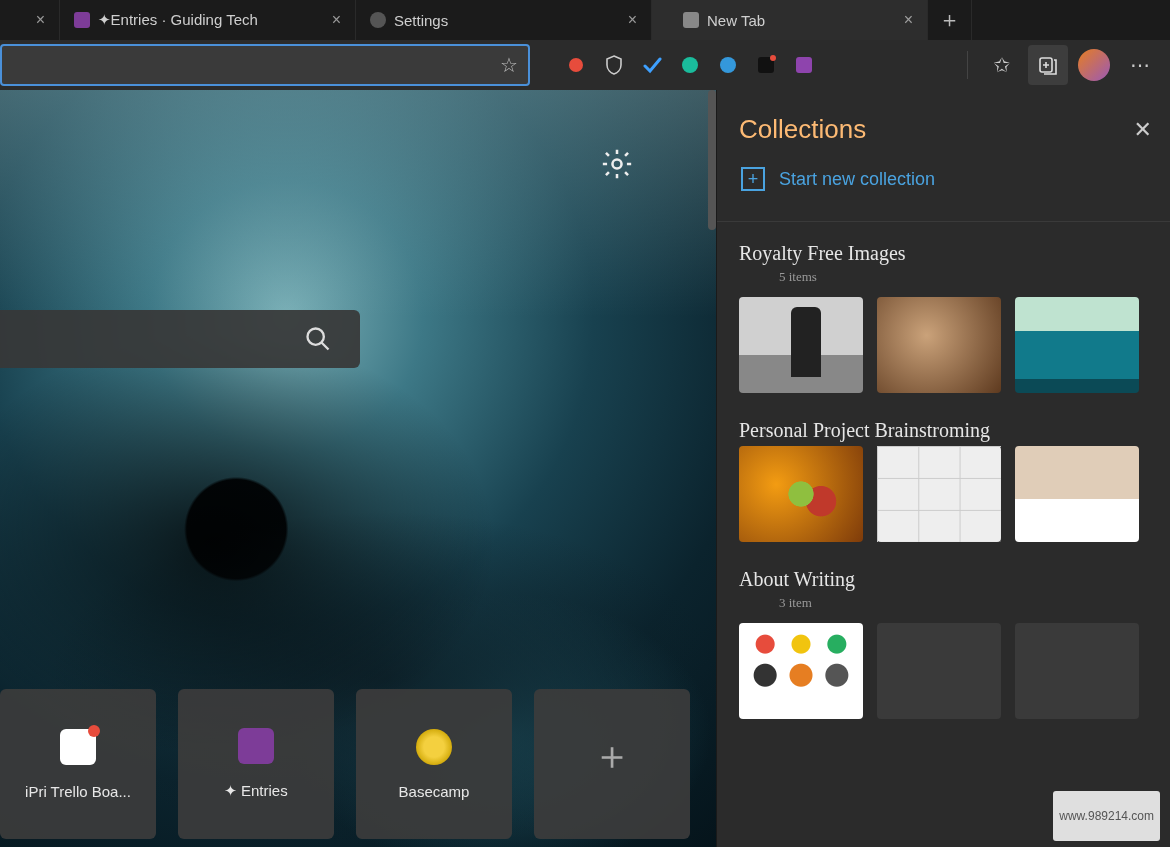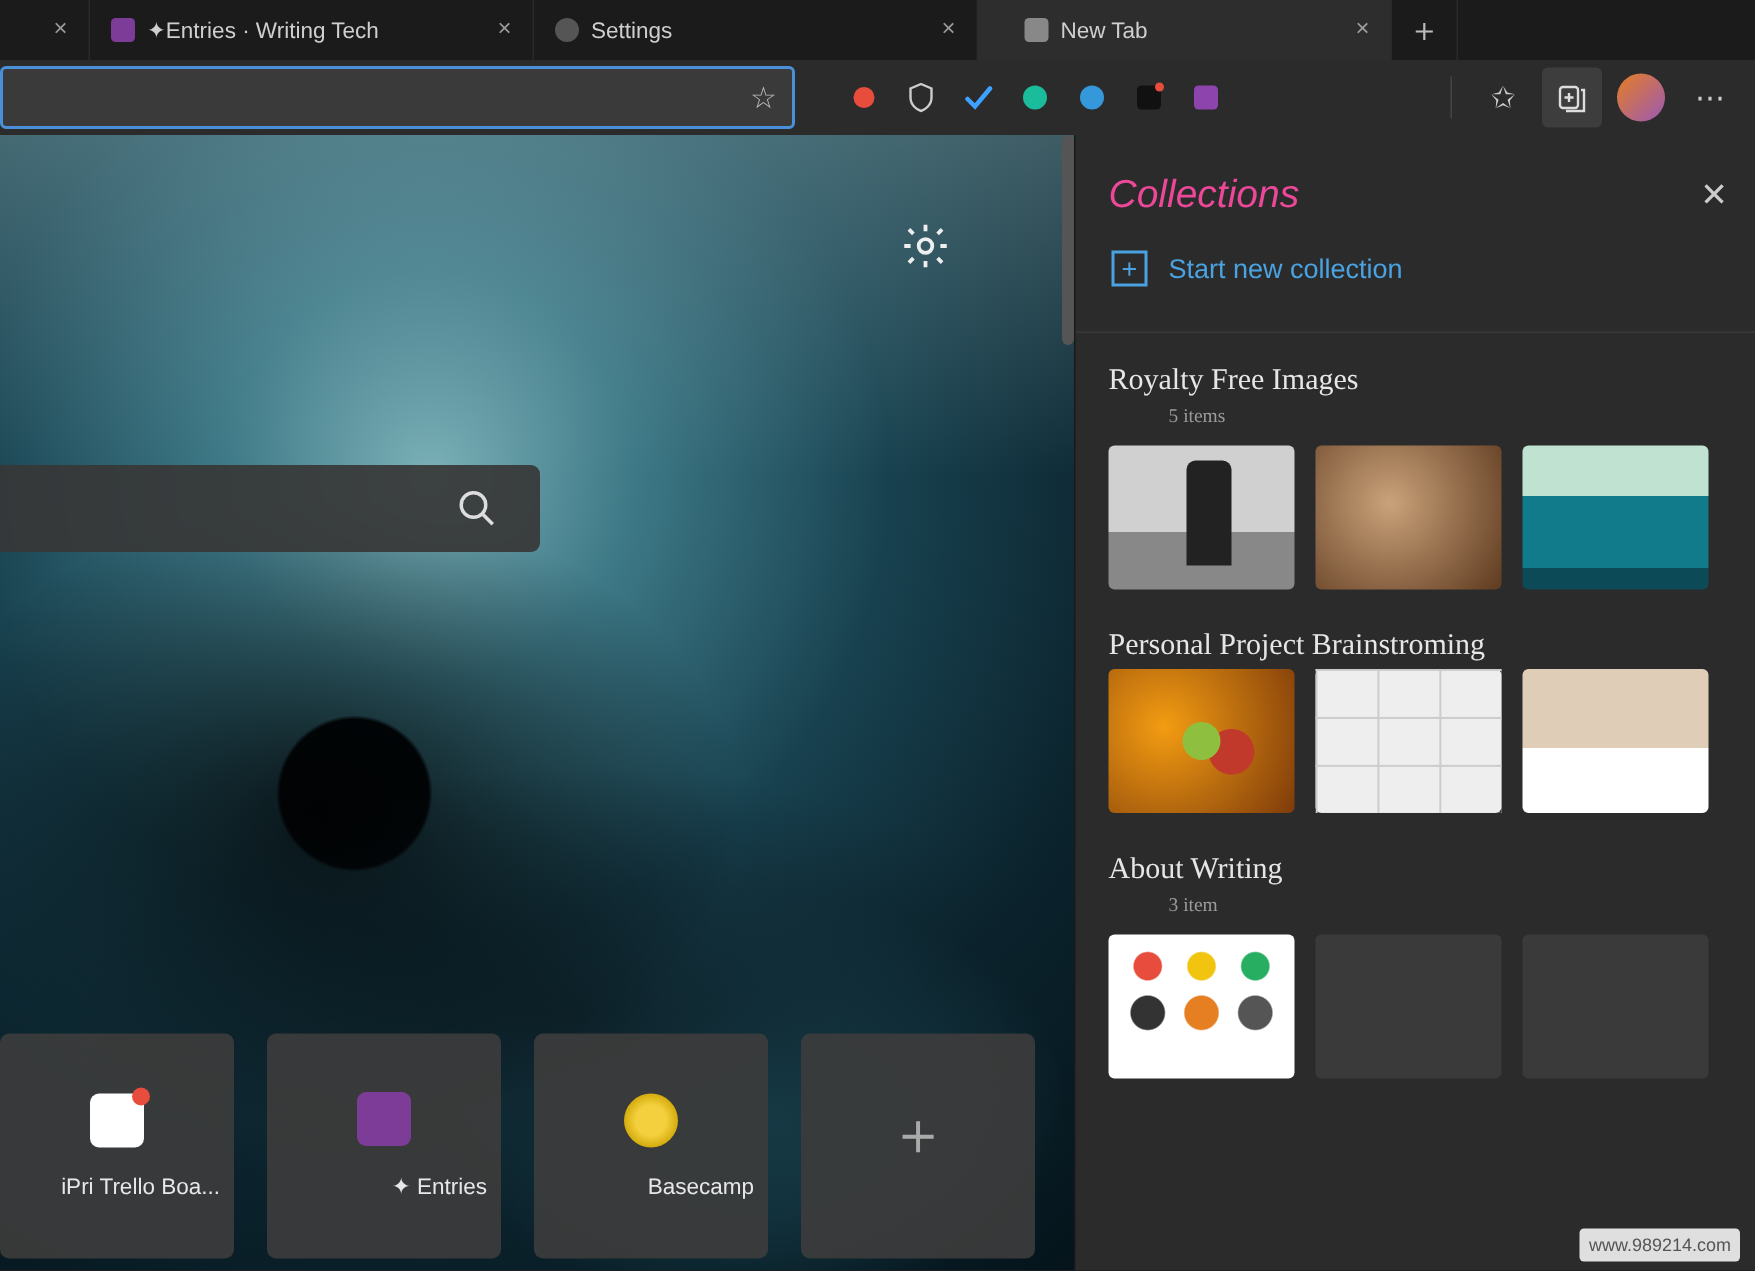--- a/index.html
+++ b/index.html
@@ -95,38 +95,38 @@
     display:flex; gap:22px; padding:0 0 8px 0;
   }
   .tile {
     width:156px; height:150px;
     background:rgba(60,60,60,.92);
     border-radius:6px;
     display:flex; flex-direction:column; align-items:center; justify-content:center;
     gap:18px;
   }
   .tile .ticon { width:36px; height:36px; border-radius:6px; display:flex; align-items:center; justify-content:center; font-size:26px;}
-  .tile .tlabel { color:#e7e7e7; font-size:15px; text-align:right; width:88%; white-space:nowrap; overflow:hidden; text-overflow:ellipsis;}
+  .tile .tlabel { color:#e7e7e7; font-size:15px; text-align:center; width:88%; white-space:nowrap; overflow:hidden; text-overflow:ellipsis;}
   .ticon.trello{ background:#fff; position:relative;}
   .ticon.trello::after{content:"";position:absolute;top:-4px;right:-4px;width:12px;height:12px;border-radius:50%;background:#e74c3c;}
   .ticon.basecamp{ background:radial-gradient(circle,#f4d03f 40%,#d4ac0d 70%); border-radius:50%;}
   .ticon.entries{ background:#7d3c98;}
   .tile.add .ticon{ background:transparent; color:#aaa; font-size:40px; font-weight:300;}
   .scrollbar { position:absolute; top:0; right:0; width:8px; height:140px; background:#555; border-radius:4px;}
   
   .panel {
     width:454px; flex:0 0 454px;
     background:#2b2b2b;
     border-left:1px solid #1a1a1a;
     padding:24px 18px 12px 22px;
     overflow:hidden;
     position:relative;
   }
   .panel-head { display:flex; align-items:center; justify-content:space-between; margin-bottom:22px;}
-  .panel-title { font-size:26px; font-weight:400; color:#ec4899;font-style:italic;}
+  .panel-title { font-size:26px; font-weight:400; color:#fdba74;}
   .panel-close { font-size:22px; color:#ccc; }
   .new-coll { display:flex; align-items:center; gap:14px; color:#4aa3e0; font-size:18px; margin:6px 0 30px 2px;}
   .new-coll .plus-box{ width:24px;height:24px;border:2px solid #4aa3e0; display:flex;align-items:center;justify-content:center;font-size:18px;line-height:1;}
   .panel hr { border:none; border-top:1px solid #3a3a3a; margin:4px -22px 20px -22px;}
   .coll { margin-bottom:26px;font-family:Liberation Serif, serif;}
   .coll-title { font-size:20px; color:#e6e6e6; margin-bottom:4px;}
   .coll-count { font-size:13px; color:#9a9a9a; margin-bottom:12px;margin-left:40px;}
   .thumbs { display:flex; gap:14px;}
   .thumb { width:124px; height:96px; border-radius:4px; background:#404040;}
   .thumb.ph { background:#3a3a3a;}
@@ -144,34 +144,34 @@
   .t-shop::before{content:"";position:absolute;inset:6px;background:
      radial-gradient(circle at 18% 18%, #e74c3c 9px, transparent 10px),
      radial-gradient(circle at 50% 18%, #f1c40f 9px, transparent 10px),
      radial-gradient(circle at 82% 18%, #27ae60 9px, transparent 10px),
      radial-gradient(circle at 18% 55%, #333 11px, transparent 12px),
      radial-gradient(circle at 50% 55%, #e67e22 11px, transparent 12px),
      radial-gradient(circle at 82% 55%, #555 11px, transparent 12px);}
   .watermark{
     position:absolute; bottom:6px; right:10px;
     font-size:12px; color:#bfbfbf; background:rgba(255,255,255,.85);
-    padding:4px 6px; border-radius:3px; color:#555;margin-left:12px;
+    padding:18px 6px; border-radius:3px; color:#555;margin-left:12px;
   }
   svg{display:block}
 </style>
 </head>
 <body>
 
 <div class="tabstrip">
   <div class="tab" style="width:60px;">
     <span class="close">×</span>
   </div>
   <div class="tab" style="width:296px;">
     <span class="favi" style="background:#7d3c98"></span>
-    <span>✦Entries · Writing Tech</span>
+    <span>✦Entries · Guiding Tech</span>
     <span class="close">×</span>
   </div>
   <div class="tab" style="width:296px;">
     <span class="favi" style="background:#555;border-radius:50%"></span>
     <span>Settings</span>
     <span class="close">×</span>
   </div>
   <div class="tab active" style="width:276px;padding-left:31px;">
     <span class="favi" style="background:#888"></span>
     <span>New Tab</span>

